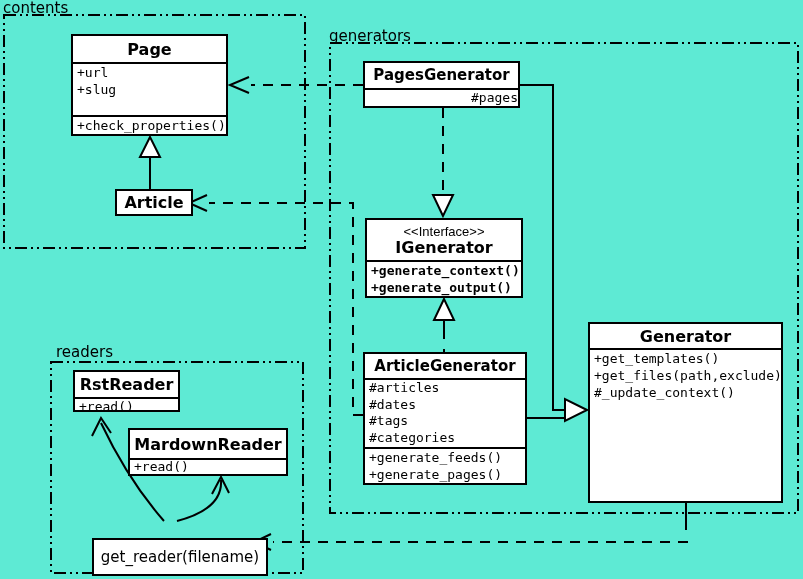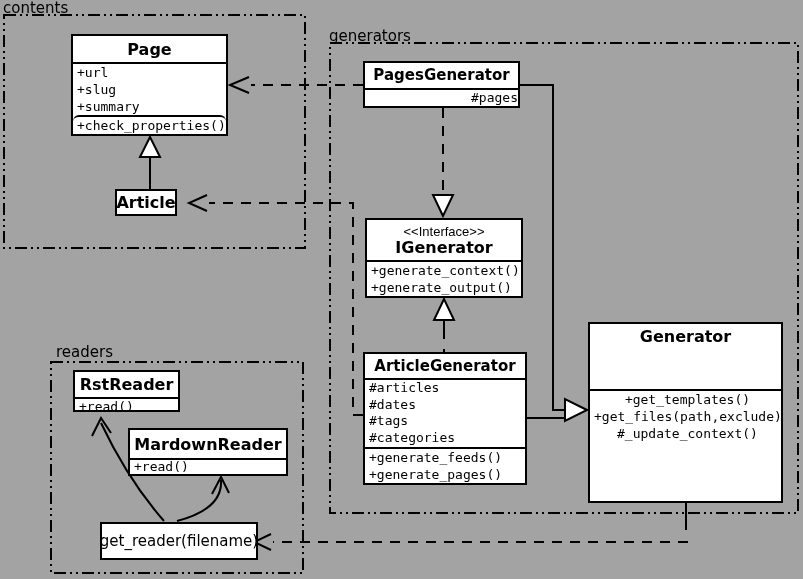--- a/index.html
+++ b/index.html
@@ -1,17 +1,17 @@
 <!DOCTYPE html>
 <html><head>
 <meta charset="utf-8">
 <style>
   html,body{margin:0;padding:0;background:#ffffff;}
   #stage{
-    position:relative;width:803px;height:579px;background:#a3a3a3;
+    position:relative;width:803px;height:579px;background:#5eead4;
     font-family:"DejaVu Sans","Liberation Sans",sans-serif;color:#000;
     overflow:hidden;
   }
   #wires{position:absolute;left:0;top:0;width:803px;height:579px;}
   .pkg-label{
     position:absolute;font-size:15px;color:#000;line-height:17px;
     letter-spacing:0px;
   }
   .uml-box{
     position:absolute;box-sizing:border-box;border:2px solid #000;
@@ -102,81 +102,80 @@
 
   <div class="pkg-label" style="left:3px;top:0px;">contents</div>
   <div class="pkg-label" style="left:329px;top:28px;">generators</div>
   <div class="pkg-label" style="left:56px;top:344px;">readers</div>
 
   <div class="uml-box" style="left:71px;top:34px;width:157px;height:102px;">
     <div class="cmp title" style="height:26px;">Page</div>
     <div class="cmp" style="height:53px;">
       <div class="row">+url</div>
       <div class="row">+slug</div>
-      <div class="row">+summary</div>
     </div>
-    <div class="cmp" style="flex:1;border-radius:6px;">
+    <div class="cmp" style="flex:1;">
       <div class="row" style="line-height:18px;">+check_properties()</div>
     </div>
   </div>
 
-  <div class="uml-box" style="left:115px;top:189px;width:62px;height:27px;">
+  <div class="uml-box" style="left:115px;top:189px;width:78px;height:27px;">
     <div class="cmp title" style="flex:1;">Article</div>
   </div>
 
   <div class="uml-box" style="left:363px;top:61px;width:157px;height:47px;">
     <div class="cmp title small" style="height:25px;">PagesGenerator</div>
     <div class="cmp" style="flex:1;text-align:right;">
       <div class="row" style="line-height:16px;">#pages</div>
     </div>
   </div>
 
   <div class="uml-box" style="left:365px;top:218px;width:158px;height:80px;">
     <div class="cmp title" style="height:40px;">
       <span class="stereotype">&lt;&lt;Interface&gt;&gt;</span>
       <span>IGenerator</span>
     </div>
-    <div class="cmp" style="flex:1;">
+    <div class="cmp" style="flex:1;font-weight:bold;">
       <div class="row">+generate_context()</div>
       <div class="row">+generate_output()</div>
     </div>
   </div>
 
   <div class="uml-box" style="left:363px;top:352px;width:164px;height:133px;">
     <div class="cmp title small" style="height:24px;">ArticleGenerator</div>
     <div class="cmp rows-mid" style="height:69px;">
       <div class="row">#articles</div>
       <div class="row">#dates</div>
       <div class="row">#tags</div>
       <div class="row">#categories</div>
     </div>
     <div class="cmp" style="flex:1;">
       <div class="row">+generate_feeds()</div>
       <div class="row">+generate_pages()</div>
     </div>
   </div>
 
-  <div class="uml-box" style="left:588px;top:322px;width:195px;height:181px;gap:41px;">
+  <div class="uml-box" style="left:588px;top:322px;width:195px;height:181px;">
     <div class="cmp title" style="height:24px;">Generator</div>
-    <div class="cmp" style="flex:1;text-align:center;">
+    <div class="cmp" style="flex:1;">
       <div class="row">+get_templates()</div>
       <div class="row">+get_files(path,exclude)</div>
       <div class="row">#_update_context()</div>
     </div>
   </div>
 
   <div class="uml-box" style="left:73px;top:370px;width:107px;height:42px;">
     <div class="cmp title" style="height:25px;">RstReader</div>
     <div class="cmp" style="flex:1;">
       <div class="row" style="line-height:16px;">+read()</div>
     </div>
   </div>
 
   <div class="uml-box" style="left:128px;top:428px;width:160px;height:48px;">
     <div class="cmp title" style="height:28px;">MardownReader</div>
     <div class="cmp" style="flex:1;">
       <div class="row" style="line-height:14px;">+read()</div>
     </div>
   </div>
 
-  <div class="plain-box" style="left:92px;top:522px;width:158px;height:38px;margin-left:8px;">get_reader(filename)</div>
+  <div class="plain-box" style="left:92px;top:538px;width:176px;height:38px;">get_reader(filename)</div>
 
 </div>
 
 </body></html>

